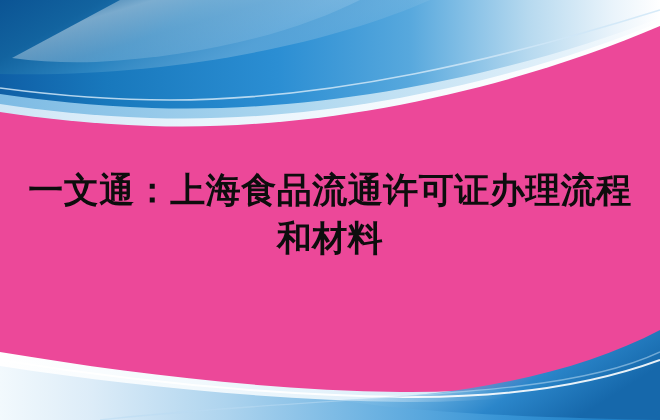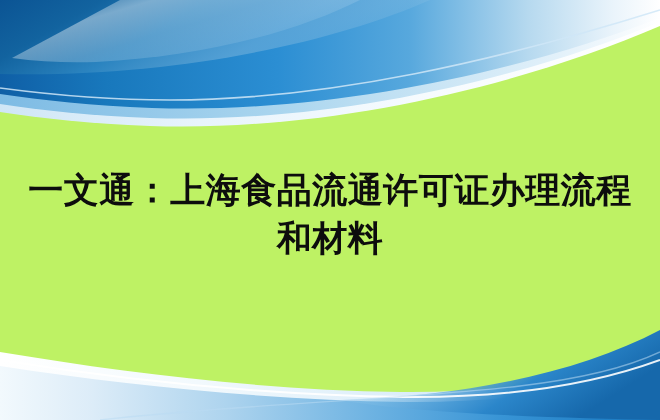--- a/index.html
+++ b/index.html
@@ -10,21 +10,21 @@
   }
   body {
     font-family: "DejaVu Sans", "Liberation Sans", sans-serif;
   }
 
   .slide {
     position: relative;
     width: 660px;
     height: 420px;
     overflow: hidden;
-    background: #bef264;
+    background: #ec4899;
   }
 
   
   .decor {
     position: absolute;
     left: 0;
     top: 0;
     width: 660px;
     height: 420px;
     display: block;

